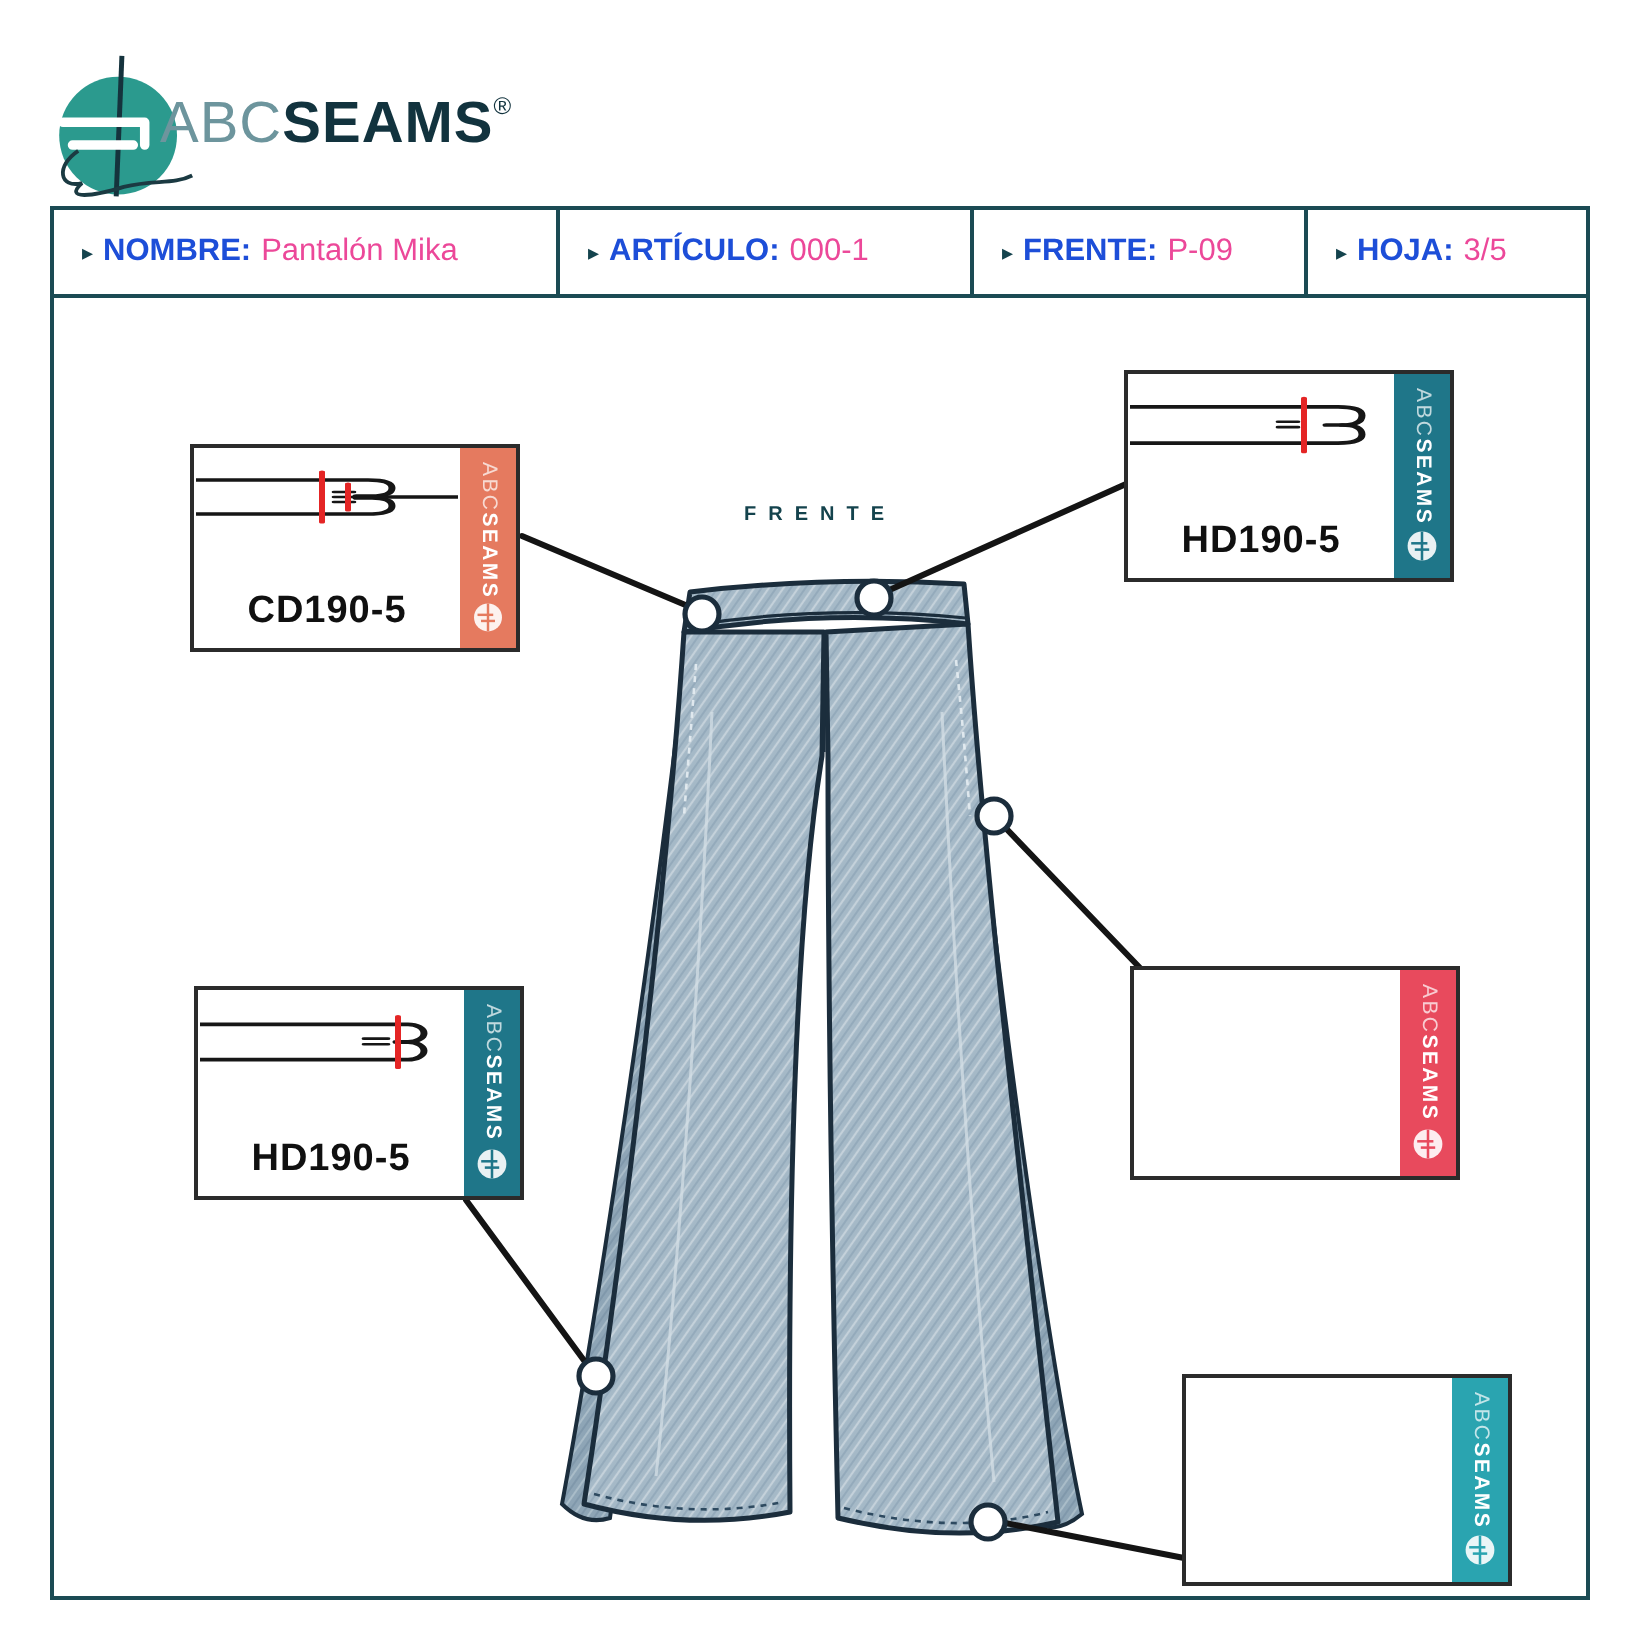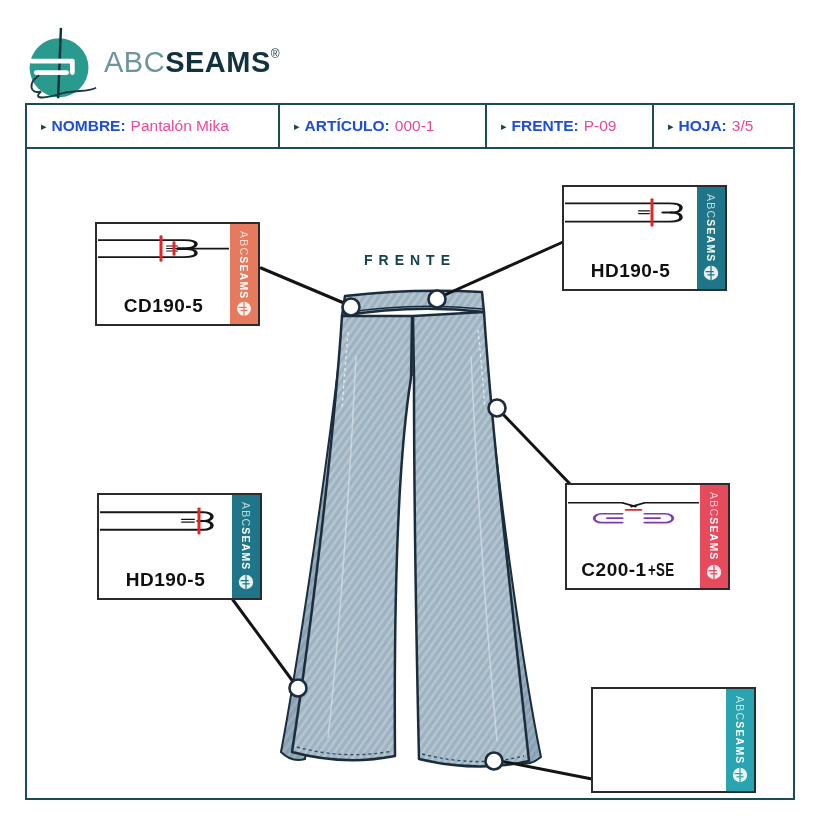--- a/index.html
+++ b/index.html
@@ -3,21 +3,21 @@
 <meta charset="utf-8">
 <style>
   html,body{margin:0;padding:0;}
   body{
     width:820px;height:820px;position:relative;background:#ffffff;
     font-family:"Liberation Sans", sans-serif;overflow:hidden;
   }
   
   .logo-svg{position:absolute;left:22px;top:24px;}
   .wordmark{
-    position:absolute;left:104px;top:46px;font-size:29px;letter-spacing:.5px;
+    position:absolute;left:80px;top:46px;font-size:29px;letter-spacing:.5px;
     white-space:nowrap;
   }
   .wm-abc{color:#6d959d;font-weight:500;}
   .wm-seams{color:#12333e;font-weight:800;}
   .wm-reg{font-size:12px;color:#12333e;vertical-align:14px;font-weight:400;}
   
   .frame{
     position:absolute;left:25px;top:103px;width:770px;height:697px;
     border:2px solid #1b4b54;box-sizing:border-box;background:#fff;
   }
@@ -29,21 +29,21 @@
     border-right:2px solid #1b4b54;font-size:15.5px;white-space:nowrap;
   }
   .info-cell:last-child{border-right:none;}
   .ic-1{width:253px;} .ic-2{width:207px;} .ic-3{width:167px;} .ic-4{flex:1;}
   .bullet{color:#14434d;font-size:11px;margin-right:5px;}
   .lbl{color:#1d4ed8;font-weight:700;margin-right:5px;}
   .val{color:#ec4899;font-weight:400;}
   
   .view-label{
     position:absolute;left:330px;top:252px;width:160px;text-align:center;
-    font-size:14px;font-weight:700;letter-spacing:6px;color:#14434d;
+    font-size:10px;font-weight:700;letter-spacing:6px;color:#14434d;
   }
   
   .pants-svg{position:absolute;left:235px;top:286px;}
   .overlay-svg{position:absolute;left:0;top:0;pointer-events:none;}
   
   .box{
     position:absolute;background:#fff;border:2px solid #2b2b2b;box-sizing:border-box;
   }
   .box-cd{left:95px;top:222px;width:165px;height:104px;}
   .box-hd5{left:562px;top:185px;width:165px;height:106px;}
@@ -247,34 +247,20 @@
     <svg class="strip-logo" width="18" height="18" viewBox="0 0 20 20">
         <circle cx="10" cy="10" r="8" fill="#fff" opacity=".9"></circle>
         <line x1="10" y1="2" x2="10" y2="18" stroke="currentColor" stroke-width="1.4"></line>
         <line x1="4" y1="8.5" x2="13" y2="8.5" stroke="currentColor" stroke-width="1.4"></line>
         <line x1="6" y1="12" x2="14" y2="12" stroke="currentColor" stroke-width="1.4"></line>
       </svg>
   </div>
 </div>
 
 <div class="box box-c200">
-  <div class="box-inner">
-    <svg class="diagram" width="131" height="58" viewBox="0 0 140 58" preserveAspectRatio="none">
-      <g fill="none" stroke="#161616" stroke-width="3" stroke-linecap="round">
-        <path d="M0,14 H58 L72,21"></path>
-        <path d="M140,14 H82 L68,21"></path>
-      </g>
-      <line x1="62" y1="27" x2="78" y2="27" stroke="#e42525" stroke-width="3" stroke-linecap="round"></line>
-      <g fill="none" stroke="#7d3bad" stroke-width="3" stroke-linecap="round">
-        <path d="M58,34 H36 A8,8 0 1 0 36,50 H58 M58,42 H42"></path>
-        <path d="M82,34 H104 A8,8 0 1 1 104,50 H82 M82,42 H98"></path>
-      </g>
-    </svg>
-    <div class="code"><span>C200-1</span><span class="suffix">+SE</span></div>
-  </div>
   <div class="strip strip-red">
     <div class="strip-text"><span class="st-abc">ABC</span><span class="st-seams">SEAMS</span></div>
     <svg class="strip-logo" width="18" height="18" viewBox="0 0 20 20">
         <circle cx="10" cy="10" r="8" fill="#fff" opacity=".9"></circle>
         <line x1="10" y1="2" x2="10" y2="18" stroke="currentColor" stroke-width="1.4"></line>
         <line x1="4" y1="8.5" x2="13" y2="8.5" stroke="currentColor" stroke-width="1.4"></line>
         <line x1="6" y1="12" x2="14" y2="12" stroke="currentColor" stroke-width="1.4"></line>
       </svg>
   </div>
 </div>

